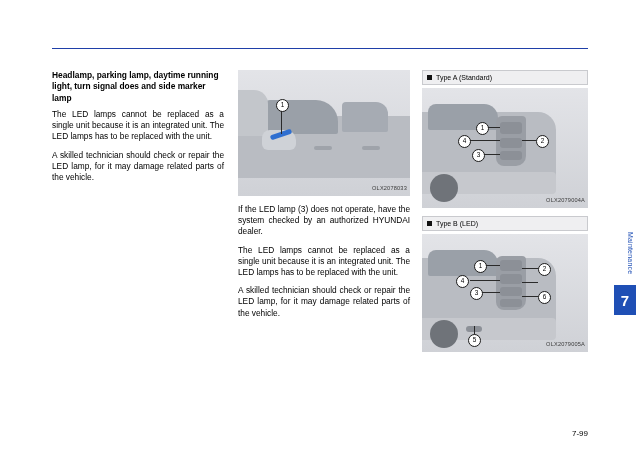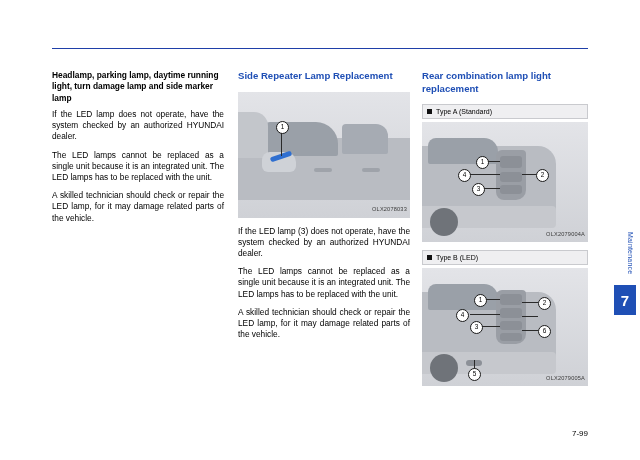--- a/index.html
+++ b/index.html
@@ -127,28 +127,26 @@
   }
 </style>
 </head>
 <body>
 
 <div class="page">
 
   <div class="top-rule"></div>
 
   <div class="col col1">
-    <div class="head-black">Headlamp, parking lamp, daytime running light, turn damage lamp and side marker lamp</div>
-    <p class="body">If the LED lamp does not operate, have the system checked by an authorized HYUNDAI dealer.</p>
+    <div class="head-black">Headlamp, parking lamp, daytime running light, turn signal does and side marker lamp</div>
     <p class="body">The LED lamps cannot be replaced as a single unit because it is an integrated unit. The LED lamps has to be replaced with the unit.</p>
     <p class="body">A skilled technician should check or repair the LED lamp, for it may damage related parts of the vehicle.</p>
   </div>
 
   <div class="col col2">
-    <div class="head-blue">Side Repeater Lamp Replacement</div>
 
     <div class="figwrap">
       <div class="fig fig1">
         <div class="car-sky"></div>
 
         <div class="car-body" style="left:-10px;top:46px;width:200px;height:62px;"></div>
         <div class="glass" style="left:22px;top:30px;width:78px;height:34px;border-radius:10px 22px 2px 2px;"></div>
         <div class="glass" style="left:104px;top:32px;width:46px;height:30px;border-radius:4px 12px 2px 2px;background:#a6abb3;"></div>
         <div class="car-body" style="left:-10px;top:20px;width:40px;height:46px;border-radius:2px 14px 0 0;background:#c3c6cb;"></div>
         <div class="mirror" style="left:24px;top:60px;width:34px;height:20px;border-radius:8px 10px 6px 6px;"></div>
@@ -160,21 +158,20 @@
         <div class="code">OLX2078033</div>
       </div>
     </div>
 
     <p class="body">If the LED lamp (3) does not operate, have the system checked by an authorized HYUNDAI dealer.</p>
     <p class="body">The LED lamps cannot be replaced as a single unit because it is an integrated unit. The LED lamps has to be replaced with the unit.</p>
     <p class="body">A skilled technician should check or repair the LED lamp, for it may damage related parts of the vehicle.</p>
   </div>
 
   <div class="col col3">
-    <div class="head-blue">Rear combination lamp light replacement</div>
 
     <div class="sublabel">
       <span class="sq"></span>
       <span>Type A (Standard)</span>
     </div>
     <div class="figwrap">
       <div class="fig fig2">
         <div class="car-sky"></div>
         <div class="car-body" style="left:-16px;top:24px;width:150px;height:70px;border-radius:4px 18px 6px 6px;"></div>
         <div class="glass" style="left:6px;top:16px;width:70px;height:26px;border-radius:8px 14px 2px 2px;"></div>

